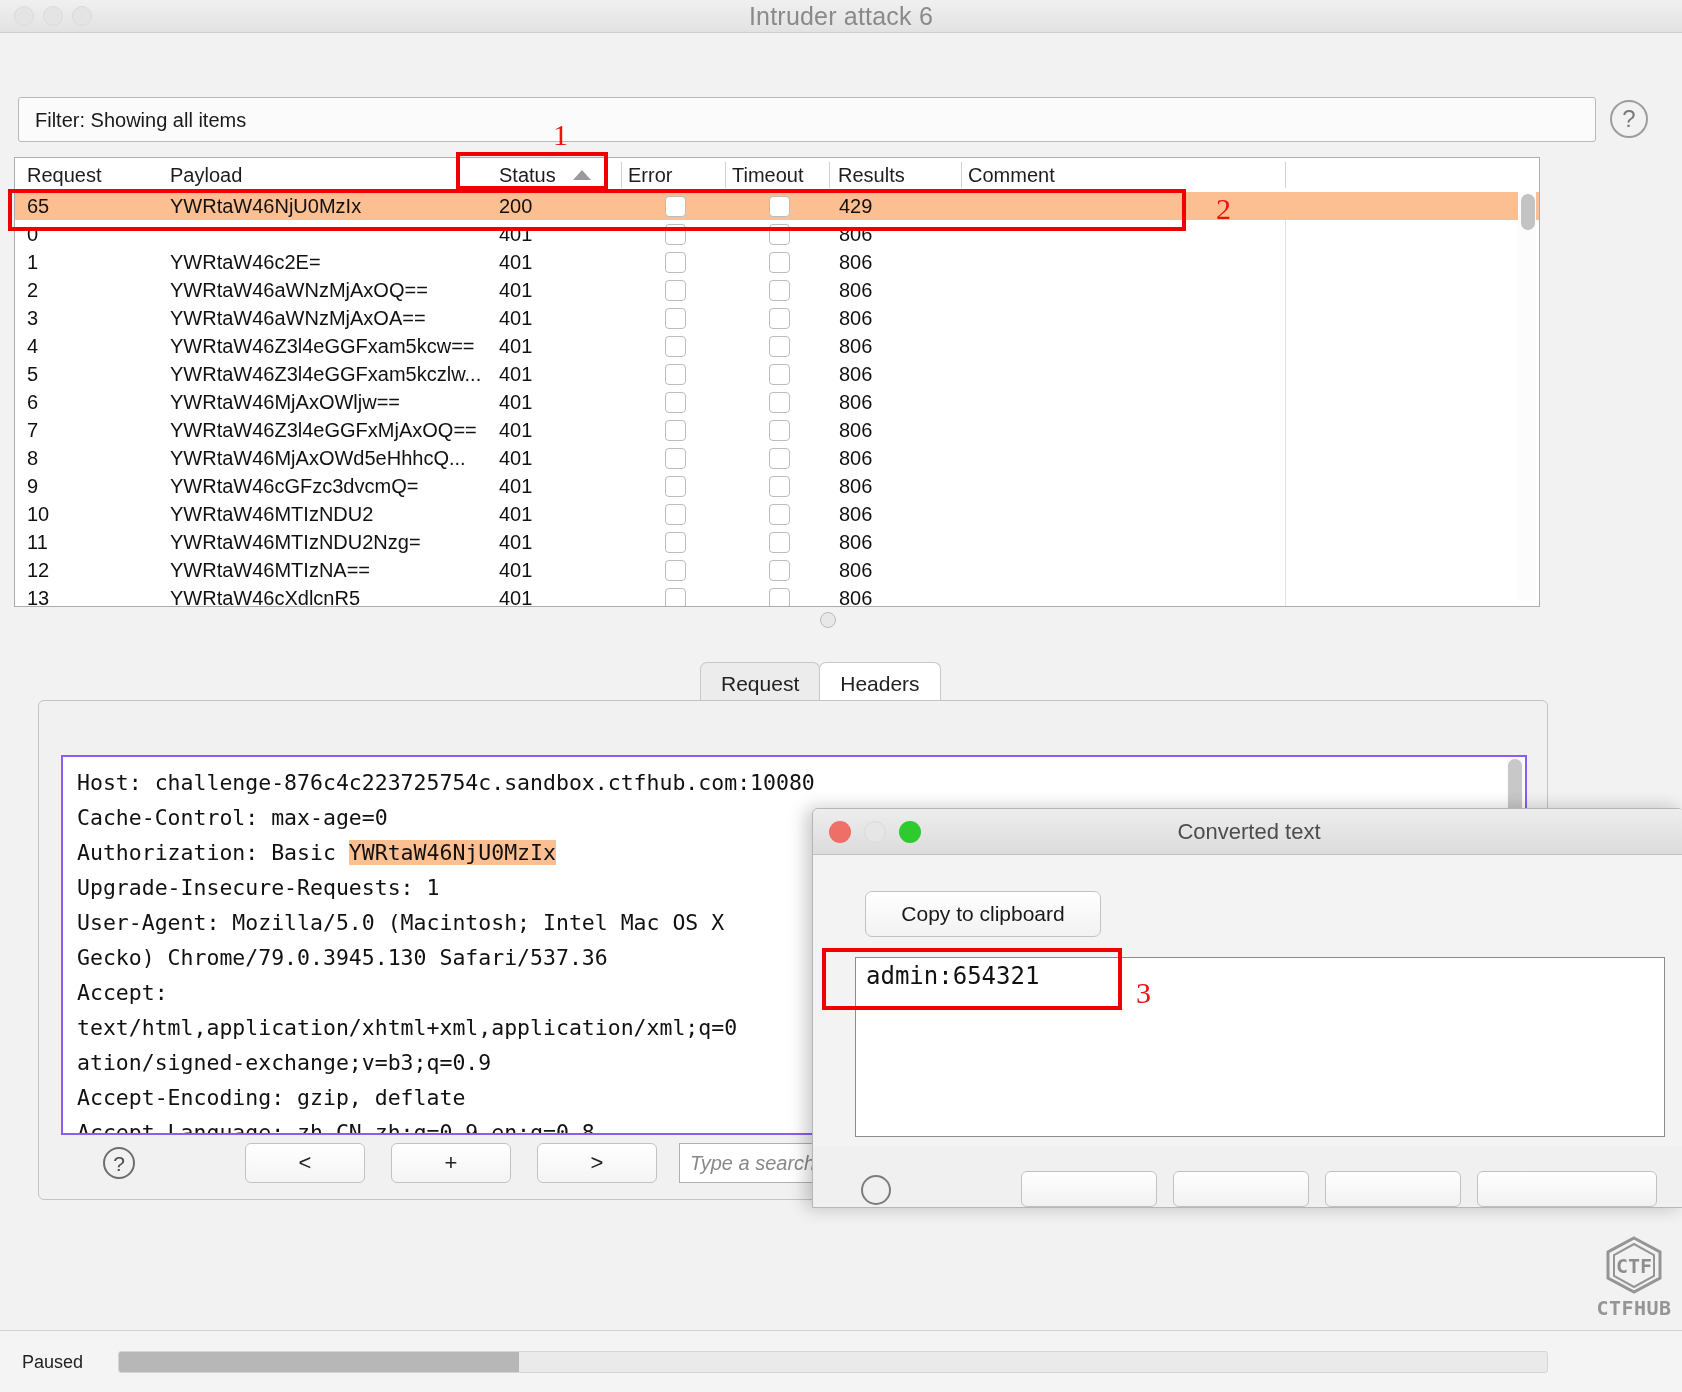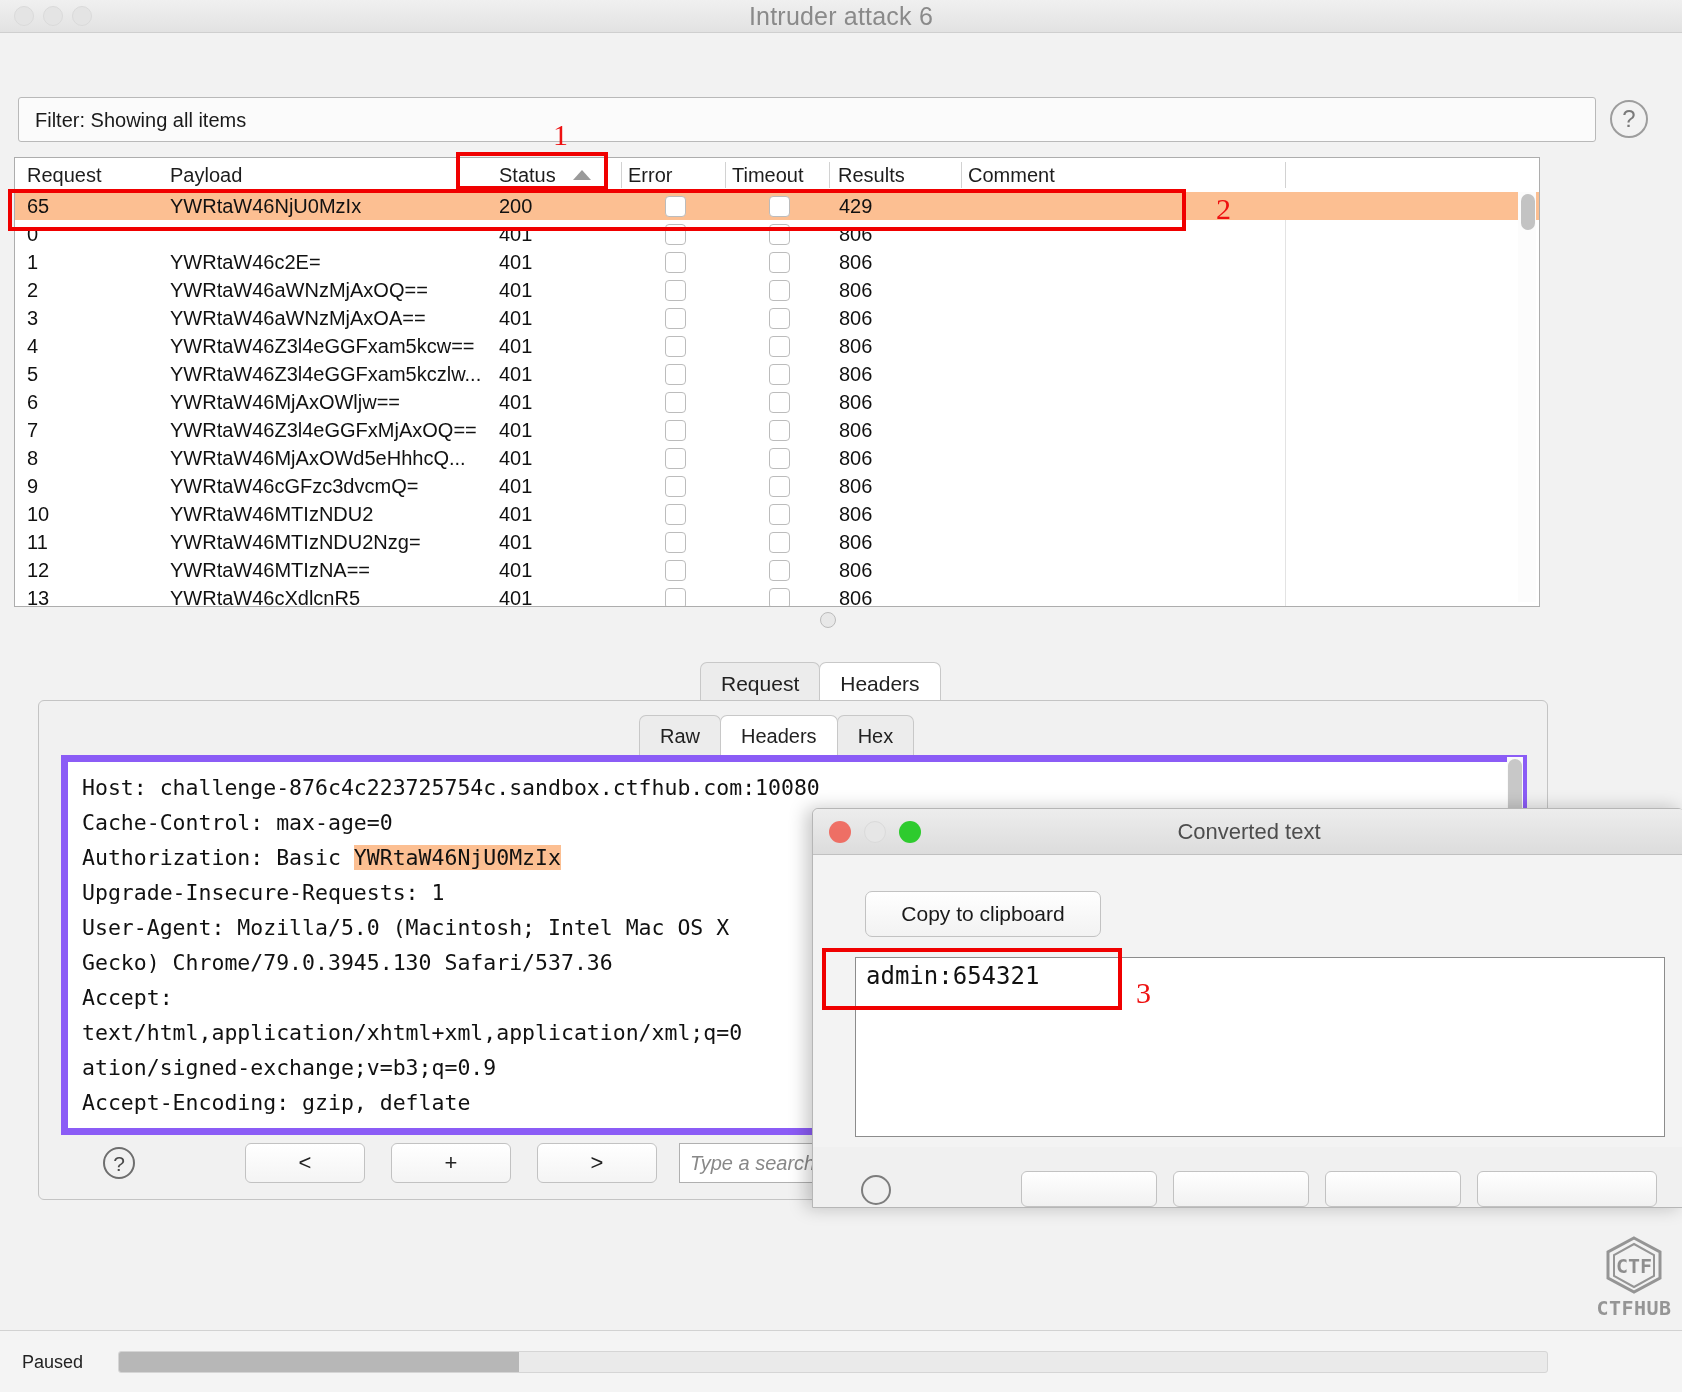--- a/index.html
+++ b/index.html
@@ -123,21 +123,21 @@
   .rawtabs { position: absolute; left: 600px; top: 14px; display: flex; align-items: flex-end; }
   .raw-tab {
     height: 40px; padding: 0 20px; line-height: 40px; font-size: 20px;
     background: #ececec; border: 1px solid #c8c8c8; border-bottom: none;
     border-radius: 7px 7px 0 0; margin-right: -1px; color: #222;
   }
   .raw-tab.active { background: #ffffff; }
 
   .reqbody {
     position: absolute; left: 22px; top: 54px; width: 1466px; height: 380px;
-    background: #ffffff; border: 7px solid #8b5cf6;
+    background: #ffffff; border: 2px solid #8b5cf6;
     padding: 8px 14px;
     font-family: "DejaVu Sans Mono", monospace;
     font-size: 21.5px; line-height: 35px; color: #111;
     overflow: hidden; white-space: pre;
   }
   .reqbody .hl { background: #fcbf92; }
   .req-vscroll { position: absolute; right: 24px; top: 56px; width: 16px; height: 376px; background: #fafafa; }
   .req-vthumb { position: absolute; right: 25px; top: 58px; width: 14px; height: 78px; background: #c8c8c8; border-radius: 7px; }
 
   .reqfooter { position: absolute; left: 22px; top: 440px; width: 1466px; height: 50px; }
@@ -412,25 +412,20 @@
     <div class="tbl-vthumb"></div>
   </div>
   <div class="splitter-handle"></div>
 
   <div class="reqresp-tabs" id="rr-tabs">
       <div class="rr-tab">Request</div>
       <div class="rr-tab active">Headers</div>
     </div>
 
   <div class="reqpanel">
-    <div class="rawtabs" id="raw-tabs">
-        <div class="raw-tab">Raw</div>
-        <div class="raw-tab active">Headers</div>
-        <div class="raw-tab">Hex</div>
-      </div>
     <div class="reqbody" id="req-body"><div>Host: challenge-876c4c223725754c.sandbox.ctfhub.com:10080</div><div>Cache-Control: max-age=0</div><div><span>Authorization: Basic </span><span class="hl">YWRtaW46NjU0MzIx</span></div><div>Upgrade-Insecure-Requests: 1</div><div>User-Agent: Mozilla/5.0 (Macintosh; Intel Mac OS X</div><div>Gecko) Chrome/79.0.3945.130 Safari/537.36</div><div>Accept:</div><div>text/html,application/xhtml+xml,application/xml;q=0</div><div>ation/signed-exchange;v=b3;q=0.9</div><div>Accept-Encoding: gzip, deflate</div><div>Accept-Language: zh-CN,zh;q=0.9,en;q=0.8</div></div>
     <div class="req-vscroll"></div>
     <div class="req-vthumb"></div>
     <div class="reqfooter">
       <div class="f-help">?</div>
       <div class="f-btn f-prev">&lt;</div>
       <div class="f-btn f-plus">+</div>
       <div class="f-btn f-next">&gt;</div>
       <div class="f-search">Type a search term</div>
     </div>

